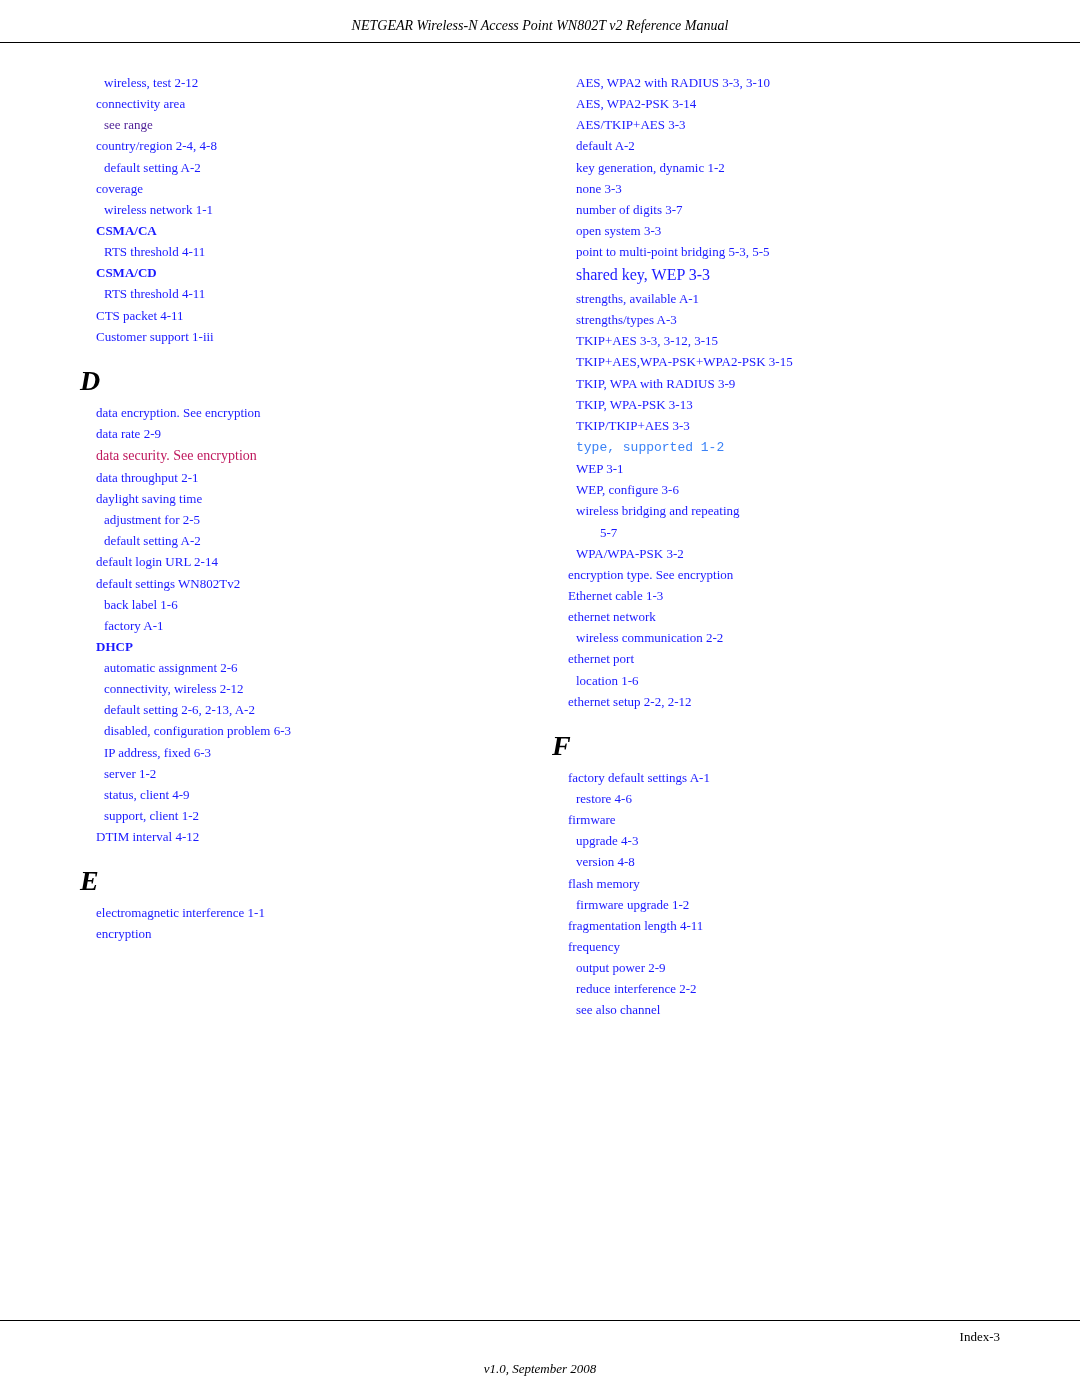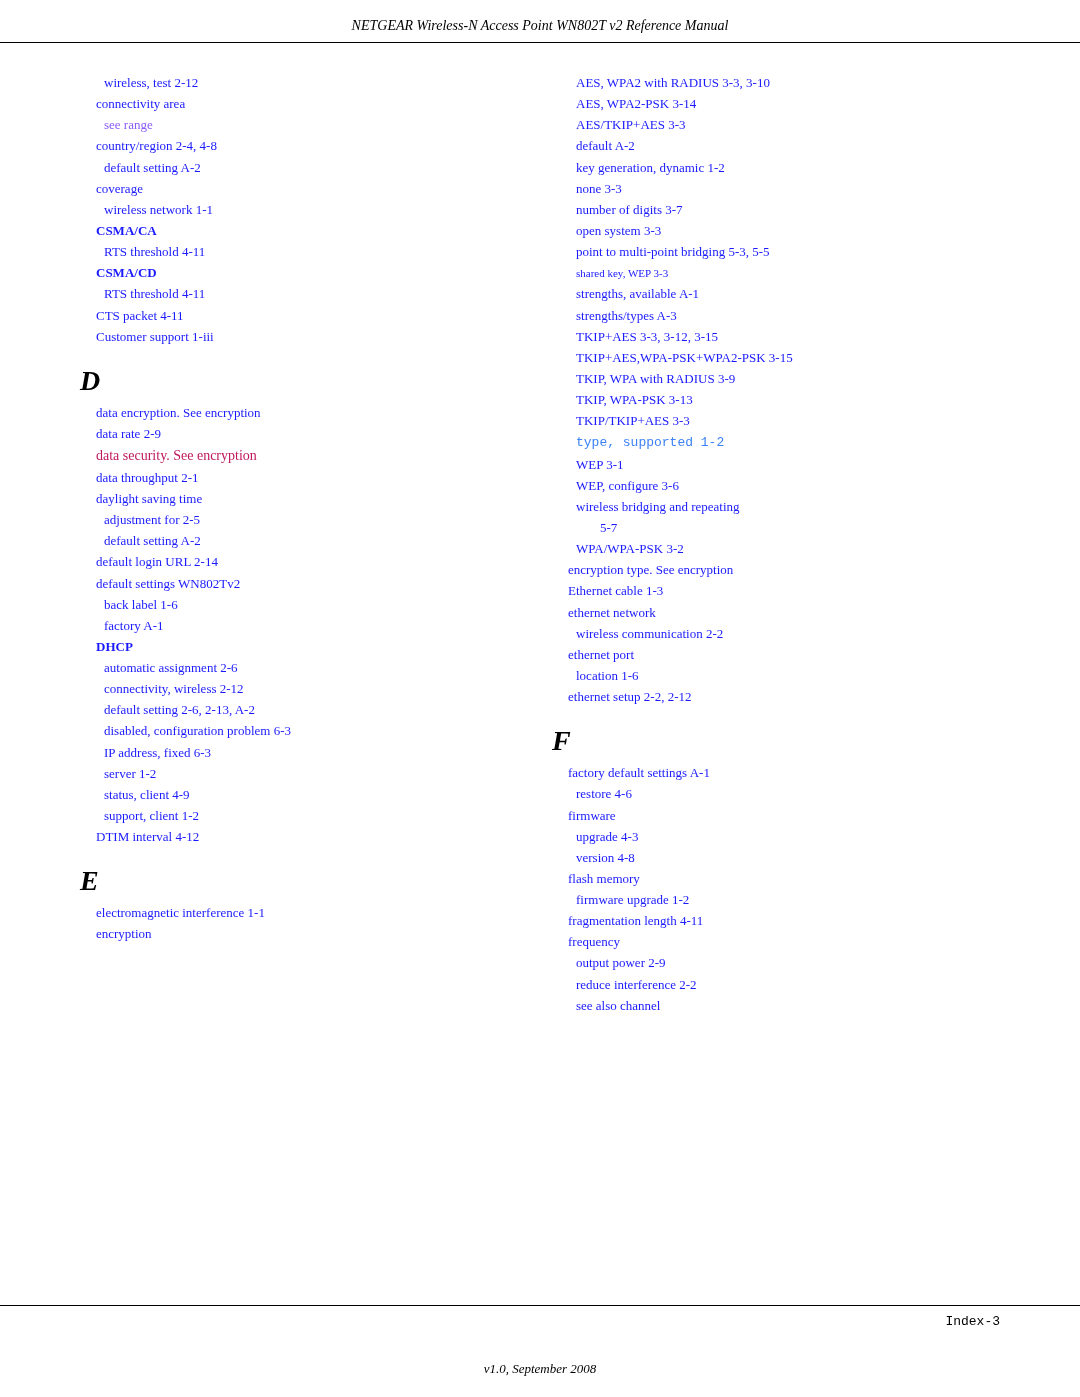--- a/index.html
+++ b/index.html
@@ -34,22 +34,22 @@
     }
 
     
     .footer {
       border-top: 1.5px solid #000;
       padding: 8px 80px;
       display: flex;
       justify-content: space-between;
       align-items: center;
       position: absolute;
-      bottom: 60px;
-      left: 0; right: 0; font-family: Liberation Mono, monospace;
+      bottom: 44px;
+      left: 0; right: 0;
     }
     .footer-version {
       text-align: center;
       font-size: 13px;
       font-style: italic;
       position: absolute;
       bottom: 20px;
       left: 0; right: 0;
       text-align: center;
     }
@@ -106,21 +106,21 @@
   </div>
 
   <div class="content">
 
     <div class="col-left">
 
       <div>
 
       <div class="entry level1"><span style="color: rgb(26, 26, 255); font-size: 13px;">wireless, test  2-12</span></div>
           <div class="entry level0"><span style="color: rgb(26, 26, 255); font-size: 13px;">connectivity area</span></div>
-          <div class="entry level1"><span style="color: #8b5cf6; font-size: 13px;">see range</span></div>
+          <div class="entry level1"><span style="color: #4c1d95; font-size: 13px;">see range</span></div>
           <div class="entry level0"><span style="color: rgb(26, 26, 255); font-size: 13px;">country/region  2-4, 4-8</span></div>
           <div class="entry level1"><span style="color: rgb(26, 26, 255); font-size: 13px;">default setting  A-2</span></div>
           <div class="entry level0"><span style="color: rgb(26, 26, 255); font-size: 13px;">coverage</span></div>
           <div class="entry level1"><span style="color: rgb(26, 26, 255); font-size: 13px;">wireless network  1-1</span></div>
           <div class="entry level0"><span style="color: rgb(26, 26, 255); font-size: 13px; font-weight: bold;">CSMA/CA</span></div>
           <div class="entry level1"><span style="color: rgb(26, 26, 255); font-size: 13px;">RTS threshold  4-11</span></div>
           <div class="entry level0"><span style="color: rgb(26, 26, 255); font-size: 13px; font-weight: bold;">CSMA/CD</span></div>
           <div class="entry level1"><span style="color: rgb(26, 26, 255); font-size: 13px;">RTS threshold  4-11</span></div>
           <div class="entry level0"><span style="color: rgb(26, 26, 255); font-size: 13px;">CTS packet  4-11</span></div>
           <div class="entry level0"><span style="color: rgb(26, 26, 255); font-size: 13px;">Customer support  1-iii</span></div>
@@ -164,21 +164,21 @@
       <div style="margin-top: 0px;">
           <div class="entry level1"><span style="color: rgb(26, 26, 255); font-size: 13px;">AES, WPA2 with RADIUS  3-3, 3-10</span></div>
           <div class="entry level1"><span style="color: rgb(26, 26, 255); font-size: 13px;">AES, WPA2-PSK  3-14</span></div>
           <div class="entry level1"><span style="color: rgb(26, 26, 255); font-size: 13px;">AES/TKIP+AES  3-3</span></div>
           <div class="entry level1"><span style="color: rgb(26, 26, 255); font-size: 13px;">default  A-2</span></div>
           <div class="entry level1"><span style="color: rgb(26, 26, 255); font-size: 13px;">key generation, dynamic  1-2</span></div>
           <div class="entry level1"><span style="color: rgb(26, 26, 255); font-size: 13px;">none  3-3</span></div>
           <div class="entry level1"><span style="color: rgb(26, 26, 255); font-size: 13px;">number of digits  3-7</span></div>
           <div class="entry level1"><span style="color: rgb(26, 26, 255); font-size: 13px;">open system  3-3</span></div>
           <div class="entry level1"><span style="color: rgb(26, 26, 255); font-size: 13px;">point to multi-point bridging  5-3, 5-5</span></div>
-          <div class="entry level1"><span style="color: rgb(26, 26, 255); font-size: 11px; text-align: center;">shared key, WEP  3-3</span></div>
+          <div class="entry level1"><span style="color: rgb(26, 26, 255); font-size: 16px; text-align: center;">shared key, WEP  3-3</span></div>
           <div class="entry level1"><span style="color: rgb(26, 26, 255); font-size: 13px;">strengths, available  A-1</span></div>
           <div class="entry level1"><span style="color: rgb(26, 26, 255); font-size: 13px;">strengths/types  A-3</span></div>
           <div class="entry level1"><span style="color: rgb(26, 26, 255); font-size: 13px;">TKIP+AES  3-3, 3-12, 3-15</span></div>
           <div class="entry level1"><span style="color: rgb(26, 26, 255); font-size: 13px;">TKIP+AES,WPA-PSK+WPA2-PSK  3-15</span></div>
           <div class="entry level1"><span style="color: rgb(26, 26, 255); font-size: 13px;">TKIP, WPA with RADIUS  3-9</span></div>
           <div class="entry level1"><span style="color: rgb(26, 26, 255); font-size: 13px;">TKIP, WPA-PSK  3-13</span></div>
           <div class="entry level1"><span style="color: rgb(26, 26, 255); font-size: 13px;">TKIP/TKIP+AES  3-3</span></div>
           <div class="entry level1"><span style="color: #3b82f6; font-size: 13px; font-family: Liberation Mono, monospace;">type, supported  1-2</span></div>
           <div class="entry level1"><span style="color: rgb(26, 26, 255); font-size: 13px;">WEP  3-1</span></div>
           <div class="entry level1"><span style="color: rgb(26, 26, 255); font-size: 13px;">WEP, configure  3-6</span></div>

